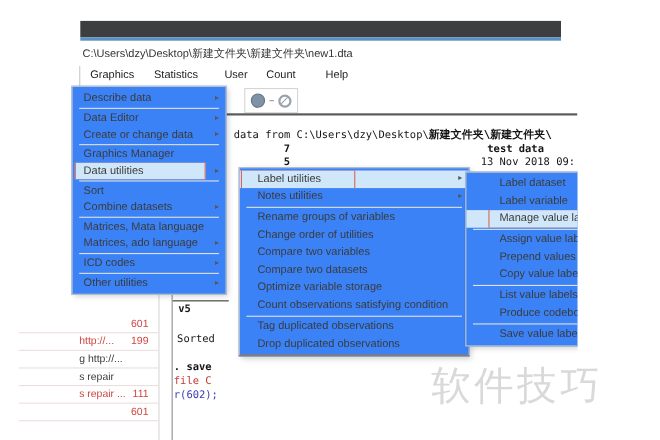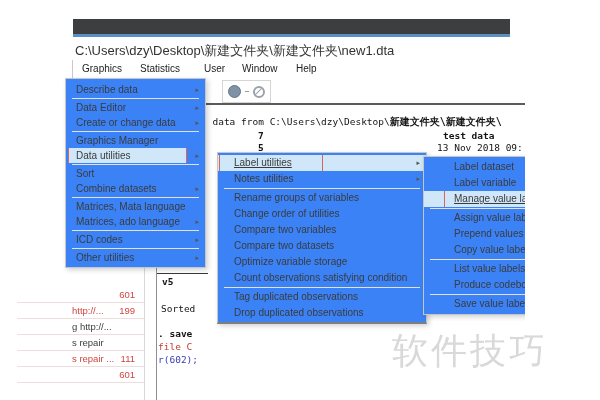--- a/index.html
+++ b/index.html
@@ -3,21 +3,21 @@
 <meta charset="utf-8">
 <style>
   html,body{margin:0;padding:0;background:#fff;}
   #stage{position:relative;width:600px;height:400px;background:#ffffff;overflow:hidden;
          font-family:"Liberation Sans",sans-serif;-webkit-font-smoothing:antialiased;}
   .clip{position:absolute;left:0;top:0;width:525px;height:400px;overflow:hidden;}
 
   
   .darkbar{position:absolute;left:73px;top:19px;width:437px;height:15px;background:#3d3e40;}
   .blueline{position:absolute;left:73px;top:34px;width:437px;height:3px;background:#5b90c4;}
-  .titletext{position:absolute;left:75px;top:42px;font-size:13px;color:#333;white-space:nowrap;}
+  .titletext{position:absolute;left:75px;top:42px;font-size:10px;color:#333;white-space:nowrap;}
   .mb{position:absolute;top:63px;font-size:10px;color:#222;white-space:nowrap;}
   .mb-divider{position:absolute;left:72px;top:60px;width:1px;height:19px;background:#c9c9c9;}
   .toolbar{position:absolute;left:222px;top:80px;width:47px;height:21px;border:1px solid #d5d5d5;
            display:flex;align-items:center;justify-content:center;gap:4px;background:#fff;}
   .tb-c1{width:11px;height:11px;border-radius:50%;background:#8093a6;border:1px solid #60748a;}
   .tb-dash{width:4px;height:1px;background:#9a9a9a;}
   .tb-c2{width:8px;height:8px;border-radius:50%;border:2px solid #9aa2ab;position:relative;}
   .tb-c2::after{content:"";position:absolute;left:-1px;top:3px;width:9px;height:1px;background:#9aa2ab;transform:rotate(-45deg);}
 
   
@@ -50,21 +50,21 @@
   #panel2{left:217px;top:152px;width:210px;padding:2px 0 1px 0;border-bottom:2px solid #7e7e7e;}
   #panel3{left:423px;top:156px;width:150px;padding:2px 0 2px 0;}
   .mi{position:relative;height:15px;line-height:15px;padding-left:10px;font-size:10px;
       color:#3b3b3b;white-space:nowrap;overflow:hidden;}
   #panel2 .mi{height:16px;line-height:16px;padding-left:16px;}
   #panel3 .mi{height:16px;line-height:16px;padding-left:30px;font-size:10px;}
   .msep{height:1px;background:#e2e2e2;margin:1px 6px;}
   .mi .arrow{position:absolute;right:6px;top:0;font-size:7px;color:#555;}
   .mi .arrow::after{content:"\25B8";}
   .mi .lbl{position:relative;z-index:1;}
-  .hl{background:#cfe7f8;text-decoration:underline;}
+  .hl{background:#cfe7f8;}
   .redbox{position:absolute;top:-1px;bottom:-1px;border:1px solid #d9655a;pointer-events:none;}
   #panel1 .redbox{left:2px;right:18px;background:#cfe7f8;}
   #panel2 .redbox{left:1px;width:102px;}
   #panel3 .redbox{left:20px;right:-30px;}
 
   .watermark{position:absolute;left:392px;top:327px;font-size:36px;letter-spacing:3px;
              color:#d9d9d9;z-index:30;white-space:nowrap;}
 </style>
 </head>
 <body>
@@ -73,21 +73,21 @@
   <div class="clip">
 
     <div class="darkbar"></div>
     <div class="blueline"></div>
     <div class="titletext">C:\Users\dzy\Desktop\新建文件夹\新建文件夹\new1.dta</div>
 
     <div class="mb-divider"></div>
     <span class="mb" style="left:82px">Graphics</span>
     <span class="mb" style="left:140px">Statistics</span>
     <span class="mb" style="left:204px">User</span>
-    <span class="mb" style="left:242px">Window</span>
+    <span class="mb" style="left:242px">Count</span>
     <span class="mb" style="left:296px">Help</span>
 
     <div class="toolbar">
       <span class="tb-c1"></span>
       <span class="tb-dash"></span>
       <span class="tb-c2"></span>
     </div>
 
     <div class="res-topline"></div>
     <div class="rev-vline"></div>

